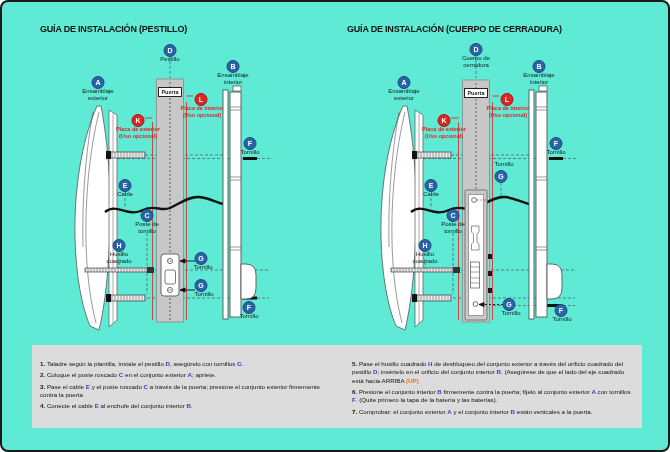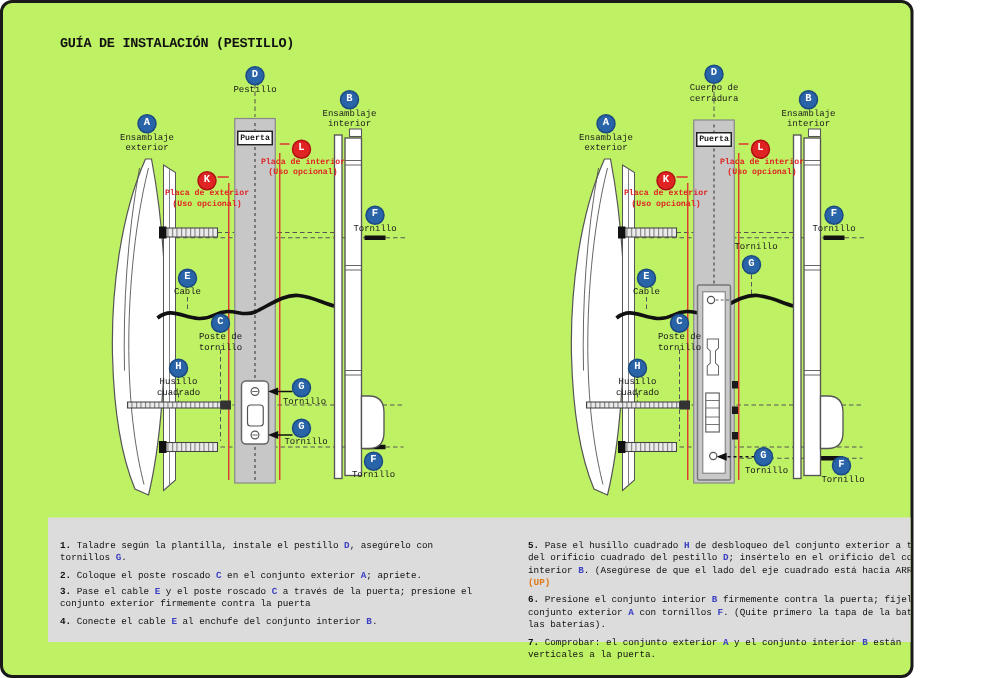--- a/index.html
+++ b/index.html
@@ -1,19 +1,19 @@
 <!DOCTYPE html>
 <html><head>
 <meta charset="utf-8">
 <style>
   html,body{margin:0;padding:0;background:#fff;}
   .page{
-    position:relative;width:609px;height:452px;box-sizing:border-box;
-    border:2px solid #1a1a1a;border-radius:8px;background:#bef264;overflow:hidden;
-    font-family:Liberation Mono, monospace;color:#1a1a1a;
+    position:relative;width:670px;height:452px;box-sizing:border-box;
+    border:2px solid #1a1a1a;border-radius:8px;background:#5eead4;overflow:hidden;
+    font-family:Liberation Sans, sans-serif;color:#1a1a1a;
   }
   .title{
     position:absolute;font-size:9px;font-weight:800;letter-spacing:-0.2px;color:#111;
     white-space:nowrap;
   }
   .diagram{position:absolute;top:40px;width:230px;height:300px;}
   svg{position:absolute;left:0;top:0;}
   .badge{
     position:absolute;width:11px;height:11px;border-radius:50%;
     color:#fff;font-size:7px;font-weight:bold;text-align:center;line-height:11px;
@@ -39,20 +39,21 @@
   .seg-n{font-weight:bold;}
   .seg-b{color:#3a3fc1;font-weight:bold;}
   .seg-o{color:#e07818;font-weight:bold;}
 </style>
 </head>
 <body>
 
 <div class="page">
 
   <div class="title" style="left:38px;top:22px">GUÍA DE INSTALACIÓN (PESTILLO)</div>
+  <div class="title" style="left:345px;top:22px">GUÍA DE INSTALACIÓN (CUERPO DE CERRADURA)</div>
 
   <div class="diagram" style="left:55px">
     <svg width="230" height="300" viewBox="0 0 230 300">
       <defs>
         <pattern id="stripeL" width="3" height="8" patternUnits="userSpaceOnUse">
           <rect width="3" height="8" fill="#ececec"></rect>
           <line x1="1" y1="0" x2="1" y2="8" stroke="#777" stroke-width="0.7"></line>
         </pattern>
       </defs>
 

